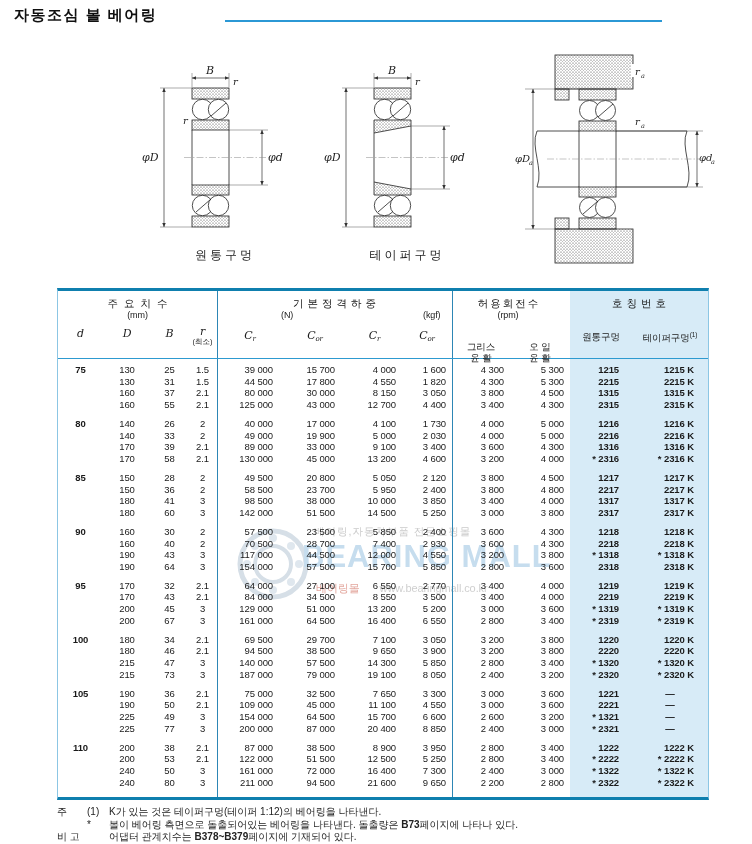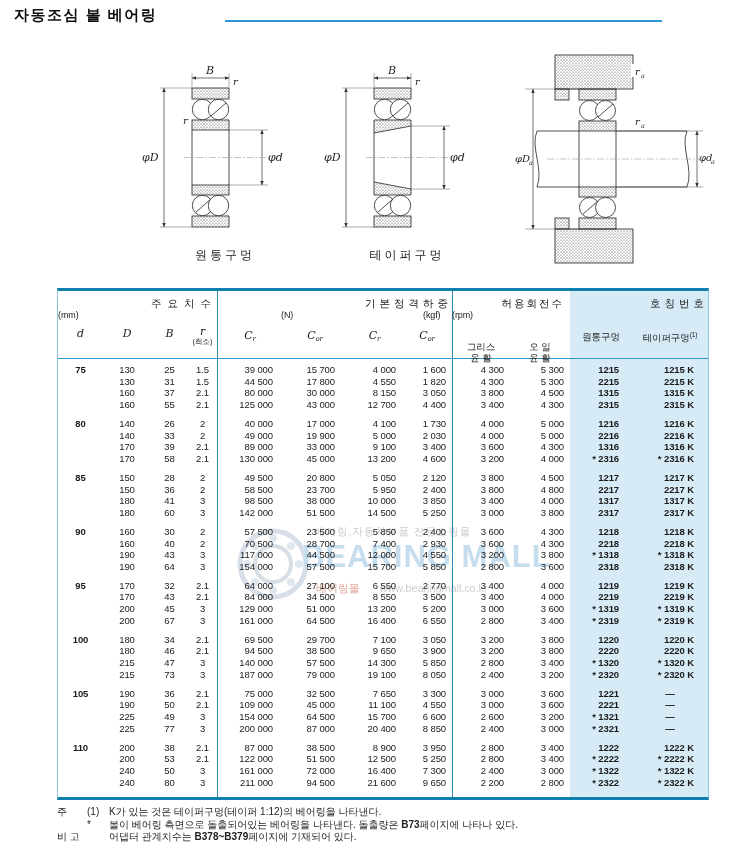--- a/index.html
+++ b/index.html
@@ -19,25 +19,25 @@
           border-left:1px solid #8cc6e4;border-right:1px solid #8cc6e4;
           font-size:9.5px;letter-spacing:-0.1px;}
   .blue-col{position:absolute;top:0;bottom:0;left:512px;width:138px;background:#d7ebf7;z-index:0;}
   .vline{position:absolute;top:0;bottom:0;width:1px;background:#2d86b5;z-index:2;}
   .v1{left:159px}.v2{left:394px}
   .hline{position:absolute;top:67px;left:0;right:0;height:1px;background:#2d9ad0;z-index:2;}
   
   .thead{position:absolute;top:0;left:0;right:0;height:67px;z-index:2;}
   .hsec{position:absolute;top:0;height:67px;}
   .s1{left:0;width:159px}.s2{left:159px;width:235px}.s3{left:394px;width:112px}.s4{left:512px;width:138px}
-  .h-title{position:absolute;top:6px;left:0;right:0;text-align:right;font-size:10.5px;color:#111;}
+  .h-title{position:absolute;top:6px;left:0;right:0;text-align:center;font-size:10.5px;color:#111;}
   .ls6{letter-spacing:6px;text-indent:6px;}
   .ls4{letter-spacing:4px;text-indent:4px;}
   .ls2{letter-spacing:2px;text-indent:2px;}
-  .h-unit{position:absolute;top:19px;left:0;right:0;text-align:left;font-size:9px;}
+  .h-unit{position:absolute;top:19px;left:0;right:0;text-align:center;font-size:9px;}
   .unit-n{position:absolute;top:19px;left:64px;font-size:9px;}
   .unit-kgf{position:absolute;top:19px;left:182px;font-size:9px;padding-left:24px;}
   .labels{position:absolute;top:36px;left:0;display:grid;}
   .dims-labels{grid-template-columns:45px 48px 37px 29px;}
   .load-labels{grid-template-columns:66px 64px 55px 50px;top:38px;}
   .speed-labels{grid-template-columns:58px 60px;top:33px;margin-top:17px;}
   .name-labels{grid-template-columns:62px 76px;top:40px;}
   .labels>span,.labels>div{text-align:center;}
   .ser{font-family:"DejaVu Serif",serif;font-style:italic;font-size:11px;}
   .lsub{font-family:"DejaVu Serif",serif;font-style:italic;font-size:7px;vertical-align:-2px;}

